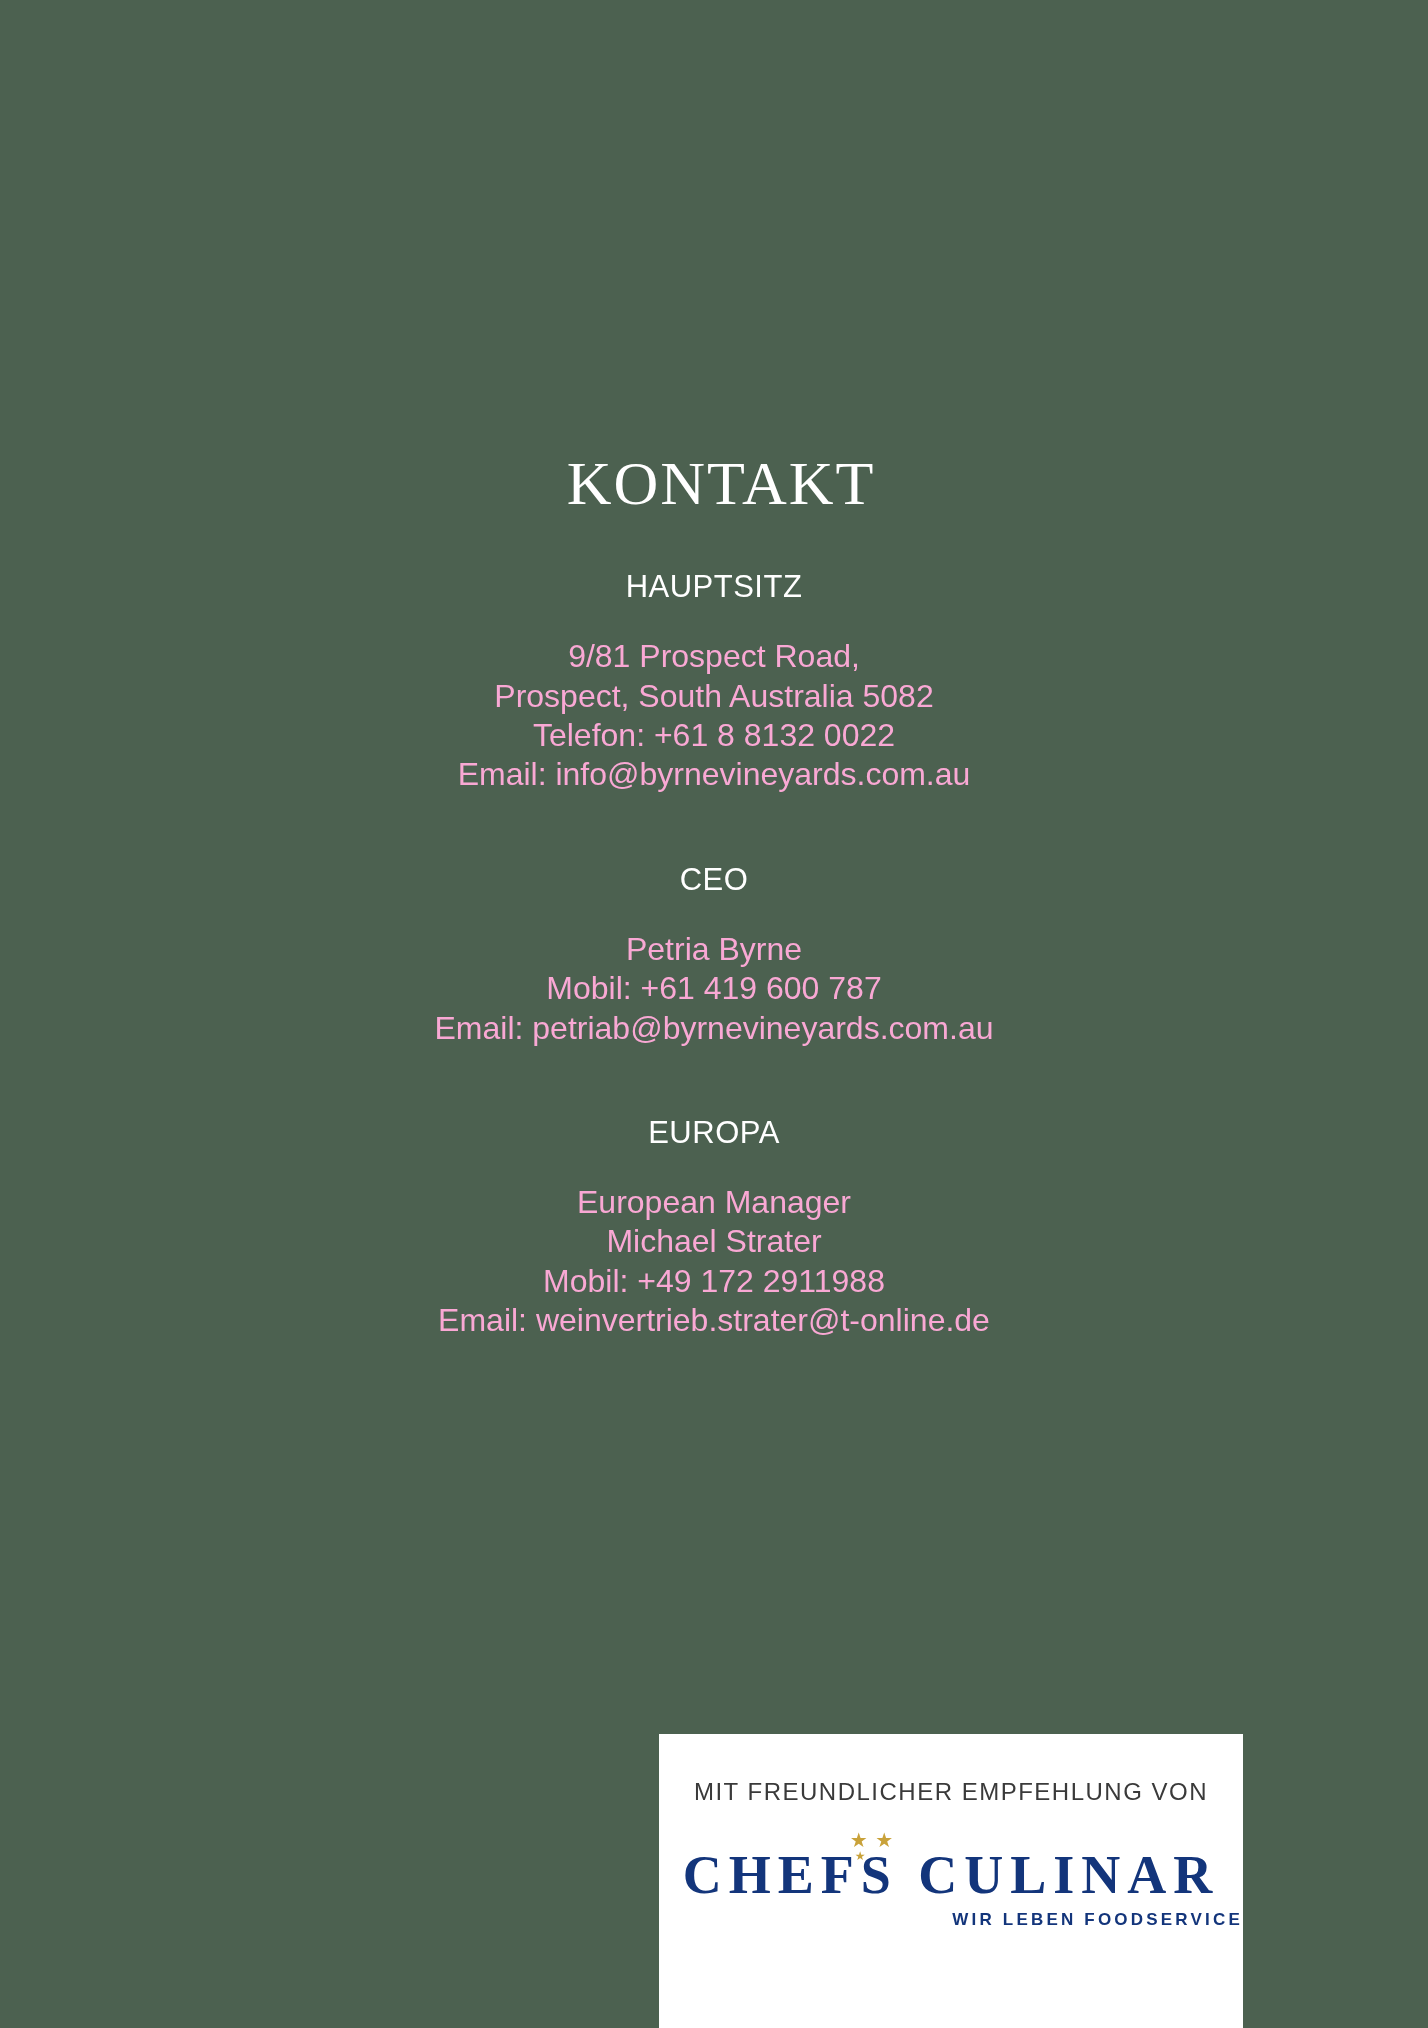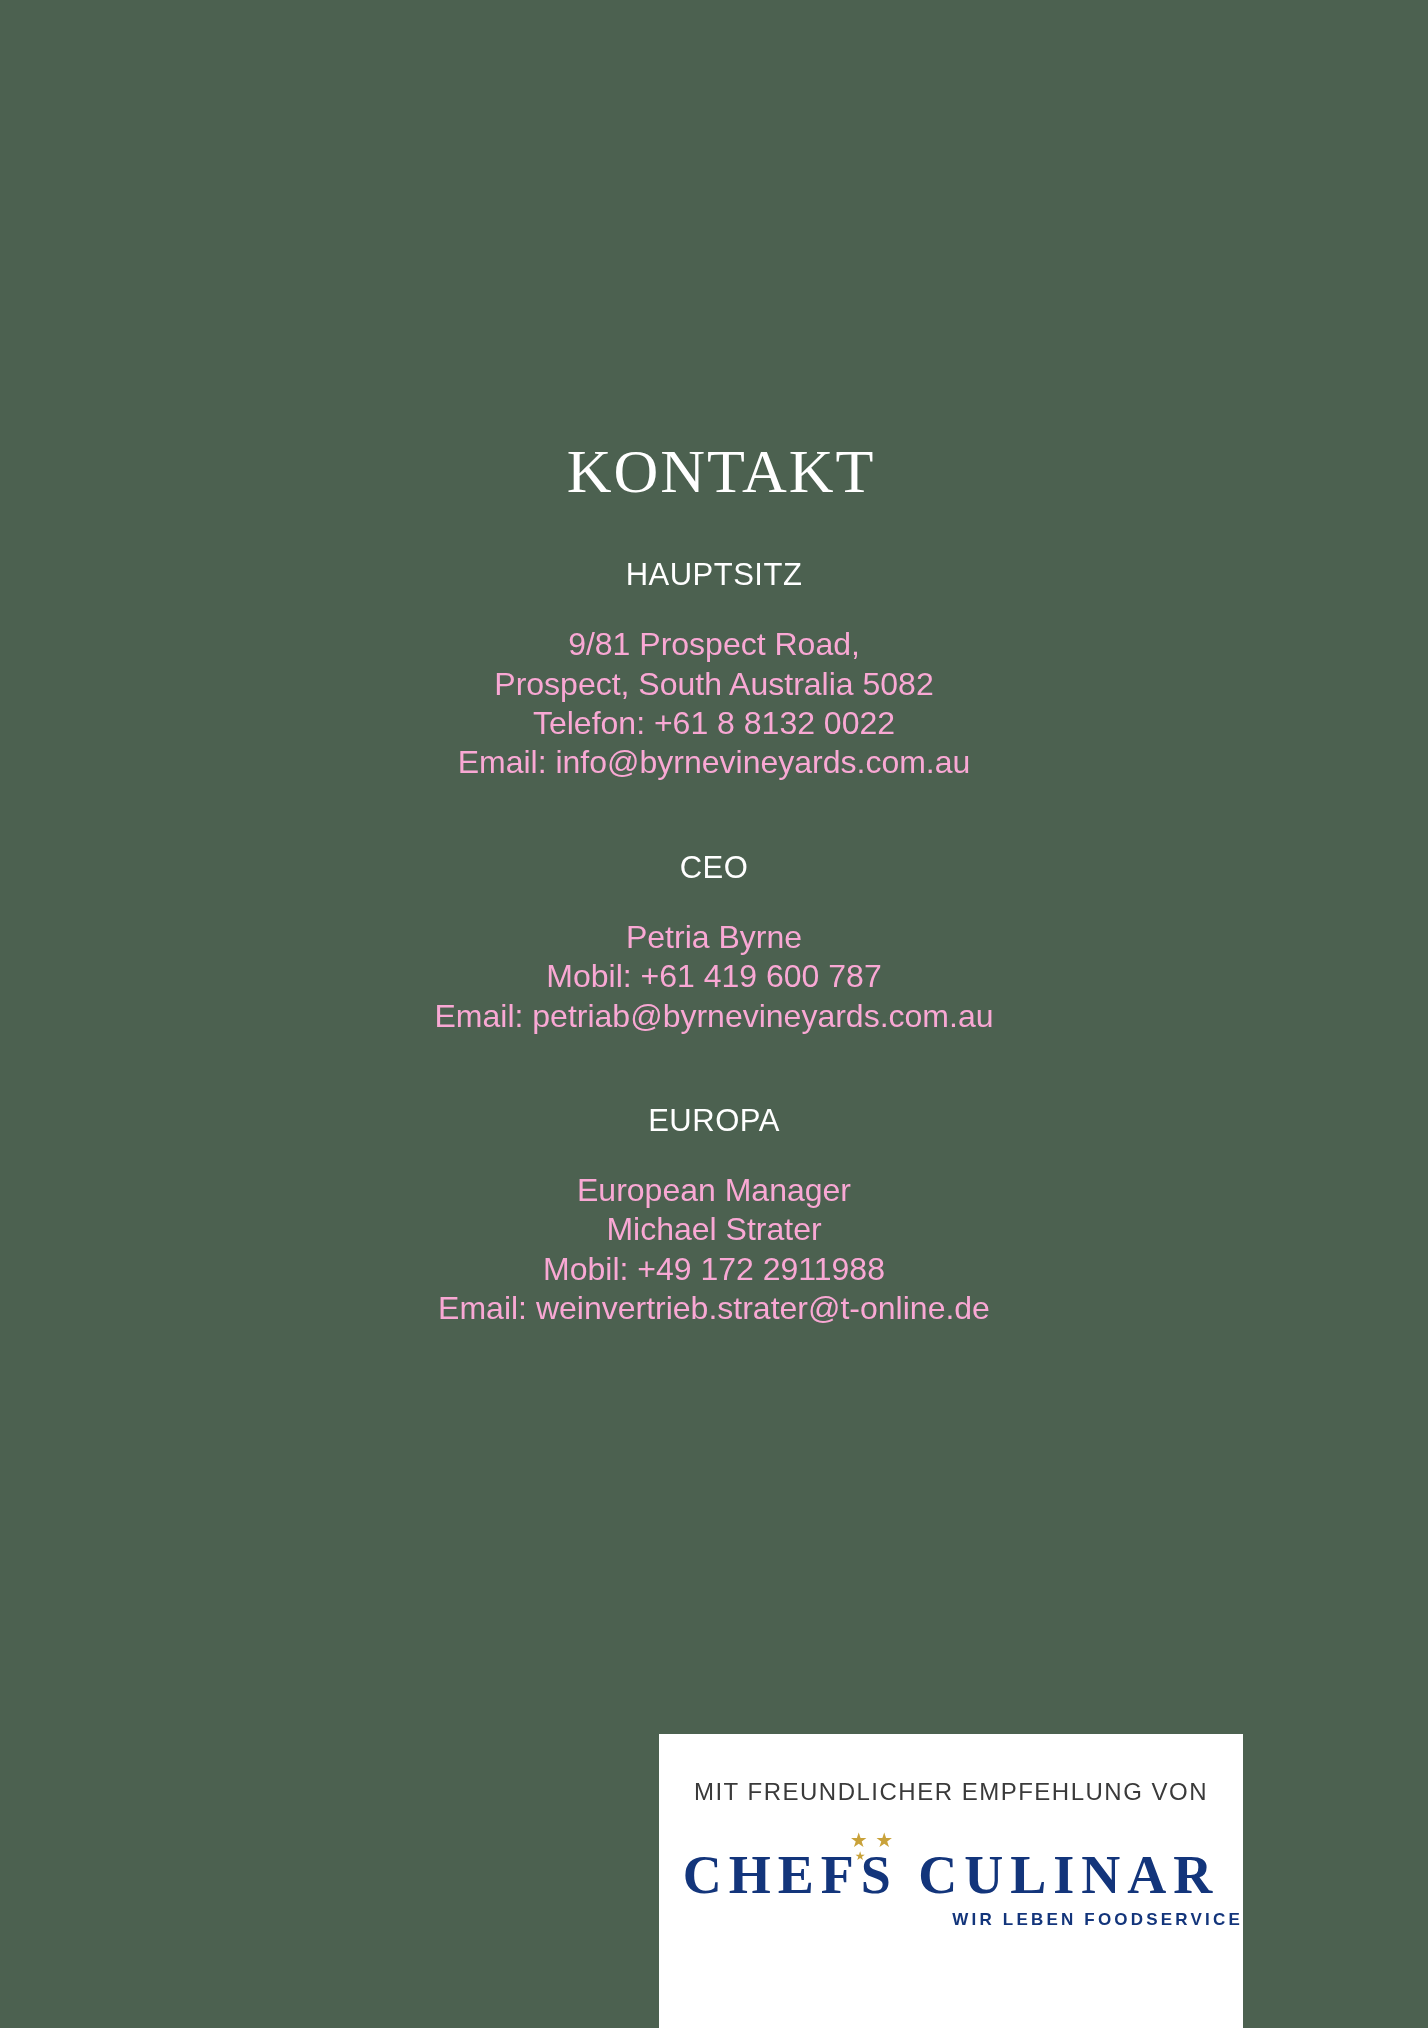--- a/index.html
+++ b/index.html
@@ -29,21 +29,21 @@
     top: 440px;
     text-align: center;
     color: #ffffff;
   }
 
   .kontakt-title {
     font-family: "Liberation Serif", serif;
     font-size: 62px;
     letter-spacing: 2px;
     color: #ffffff;
-    margin: 0 0 54px 0;
+    margin: 12px 0 54px 0;
     font-weight: normal;
     line-height: 1;
     padding-left: 14px;
   }
 
   .section-heading {
     font-family: "Liberation Sans", sans-serif;
     font-size: 31px;
     font-weight: normal;
     letter-spacing: 0.5px;

